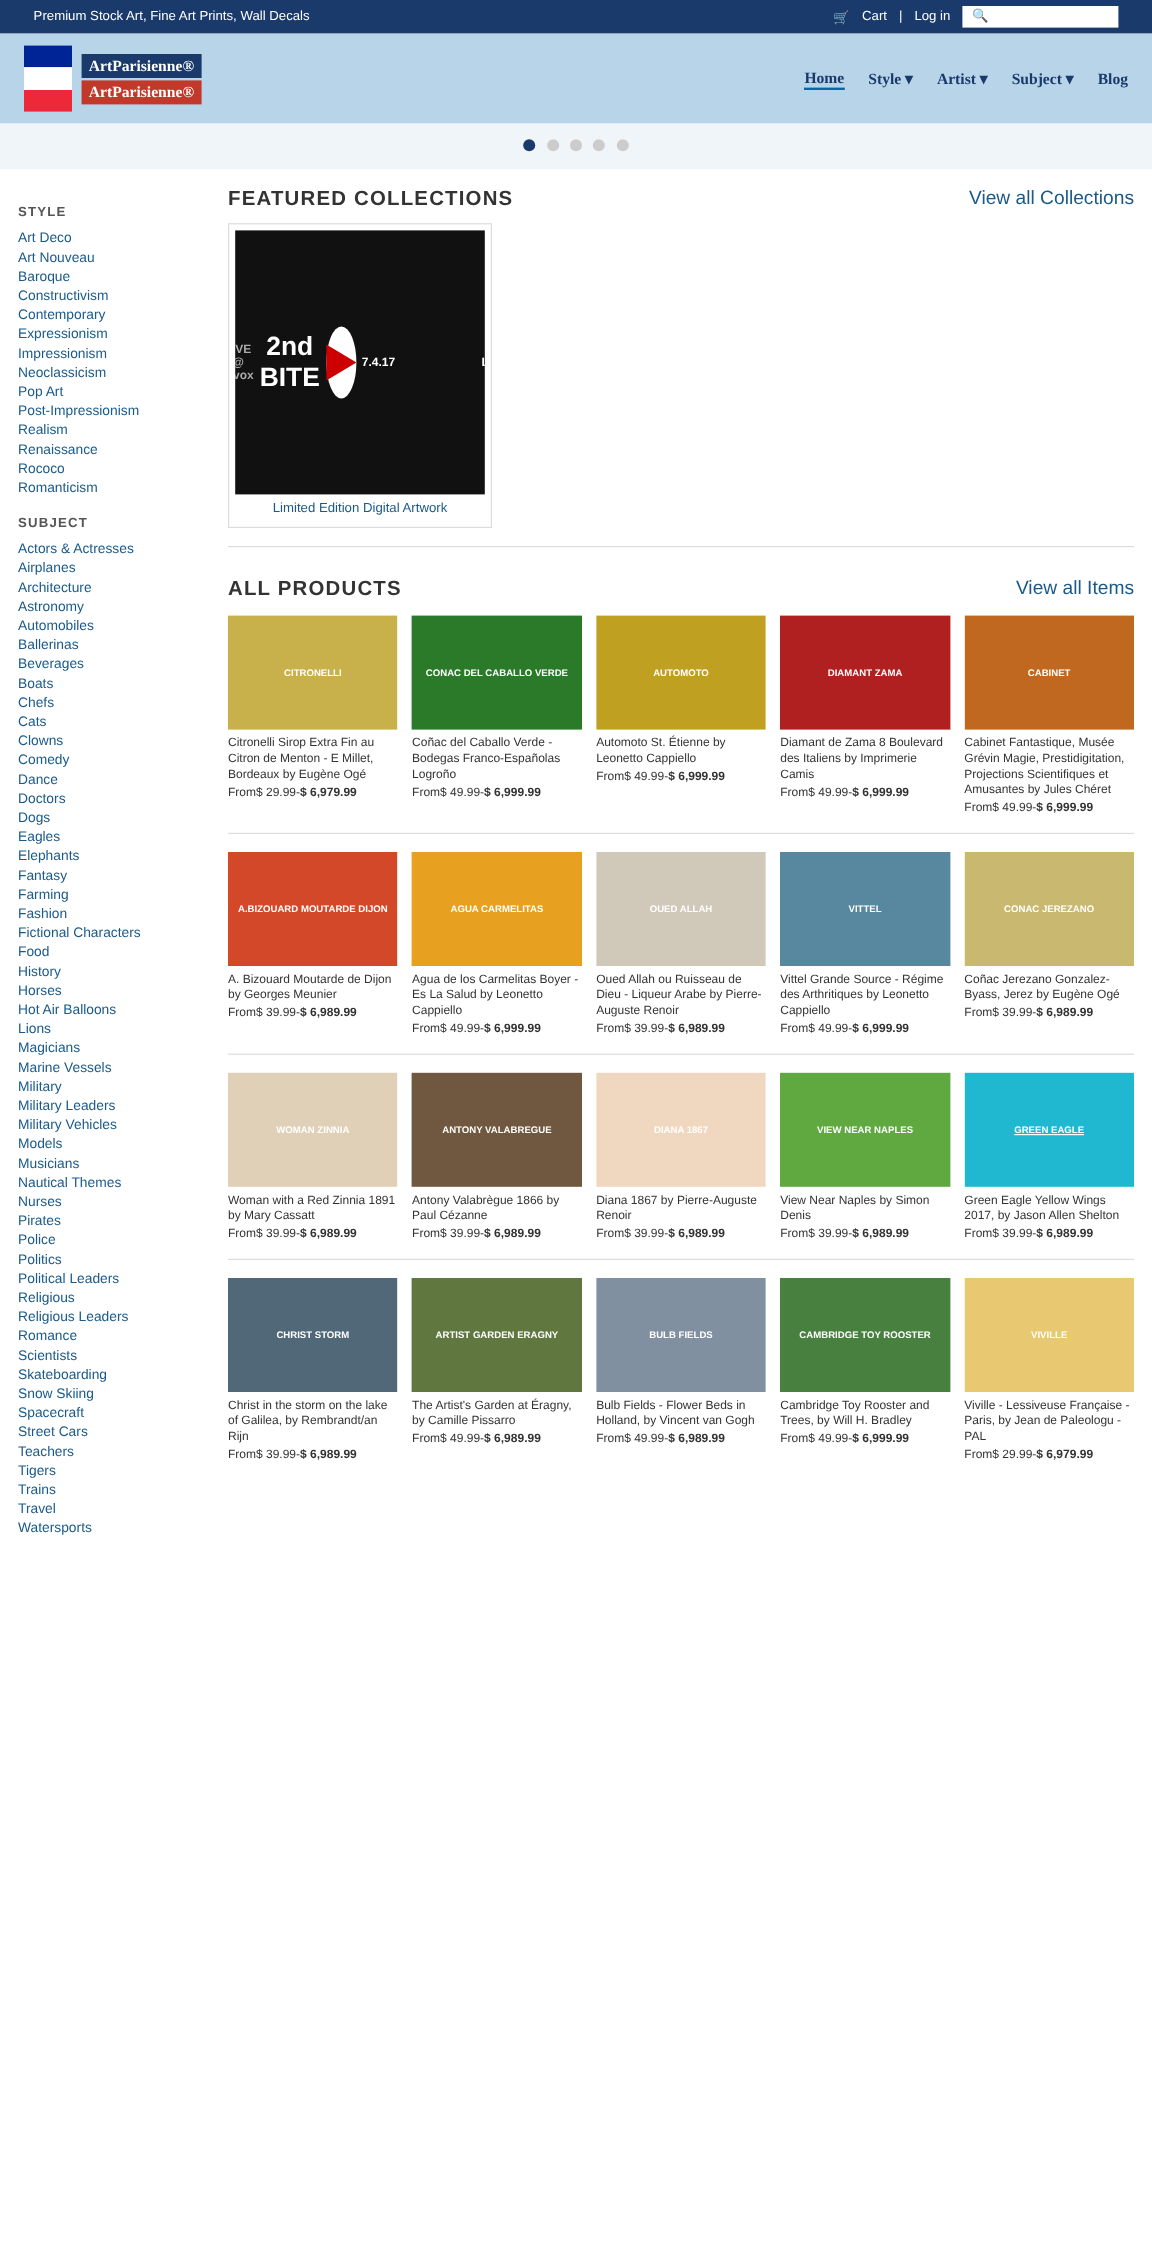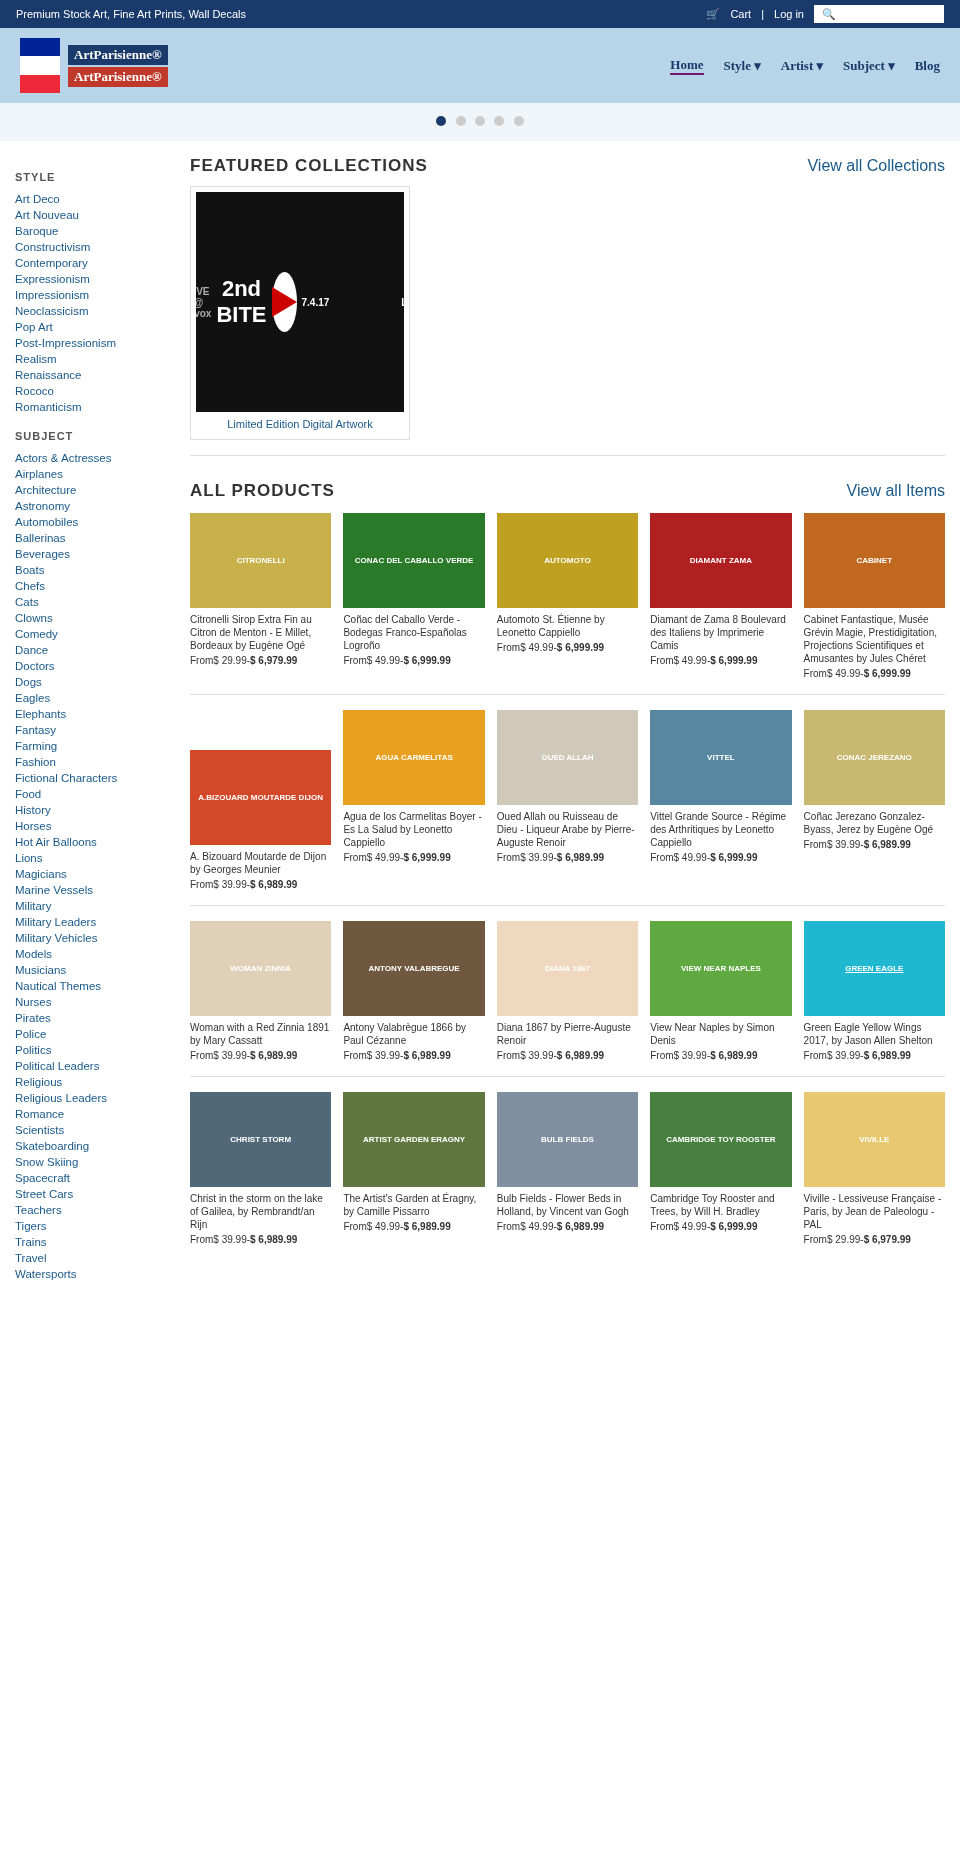--- a/index.html
+++ b/index.html
@@ -3,21 +3,21 @@
   <meta charset="utf-8">
   <style>
     * { box-sizing: border-box; margin: 0; padding: 0; }
     body { font-family: Arial, sans-serif; font-size: 12px; color: #333; background: #fff; }
 
     
     .top-bar {
       background: #1a3a6b;
       color: #fff;
       font-size: 11px;
-      padding: 5px 16px;
+      padding: 5px 28px;
       display: flex;
       align-items: center;
       justify-content: space-between;
     }
     .top-bar-right {
       display: flex;
       align-items: center;
       gap: 10px;
     }
     .top-bar a { color: #fff; text-decoration: none; }
@@ -84,21 +84,21 @@
     }
     .main-nav .nav-dropdown {
       display: flex;
       align-items: center;
       gap: 3px;
       cursor: pointer;
       color: #1a3a6b;
       font-size: 13px;
       font-weight: bold;
     }
-    .main-nav .active-nav { border-bottom: 2px solid #701a75; }
+    .main-nav .active-nav { border-bottom: 2px solid #0369a1; }
 
     
     .carousel-dots {
       text-align: center;
       padding: 12px;
       background: #f0f5f9;
     }
     .dot {
       display: inline-block;
       width: 10px;
@@ -397,21 +397,21 @@
             </div>
             <div class="product-card">
               <div class="prod-img-block" style="background: rgb(192, 104, 32);">CABINET</div>
               <div class="product-title">Cabinet Fantastique, Musée Grévin Magie, Prestidigitation, Projections Scientifiques et Amusantes by Jules Chéret</div>
               <div class="product-price">From$ 49.99-<strong>$ 6,999.99</strong></div>
             </div>
           </div>
           <hr class="section-divider">
           <div class="product-grid">
             <div class="product-card">
-              <div class="prod-img-block" style="background: rgb(212, 72, 42); margin-top: 40px;">A.BIZOUARD MOUTARDE DIJON</div>
+              <div class="prod-img-block" style="background: rgb(212, 72, 42);">A.BIZOUARD MOUTARDE DIJON</div>
               <div class="product-title">A. Bizouard Moutarde de Dijon by Georges Meunier</div>
               <div class="product-price">From$ 39.99-<strong>$ 6,989.99</strong></div>
             </div>
             <div class="product-card">
               <div class="prod-img-block" style="background: rgb(232, 160, 32);">AGUA CARMELITAS</div>
               <div class="product-title">Agua de los Carmelitas Boyer - Es La Salud by Leonetto Cappiello</div>
               <div class="product-price">From$ 49.99-<strong>$ 6,999.99</strong></div>
             </div>
             <div class="product-card">
               <div class="prod-img-block" style="background: rgb(208, 200, 184);">OUED ALLAH</div>

